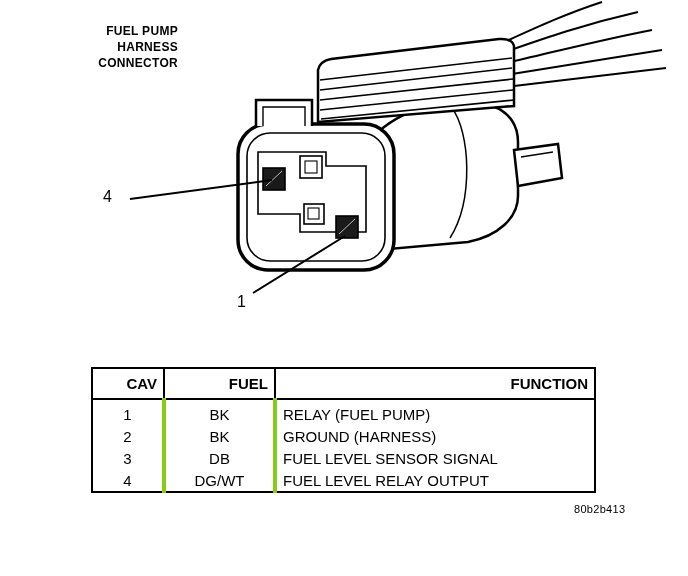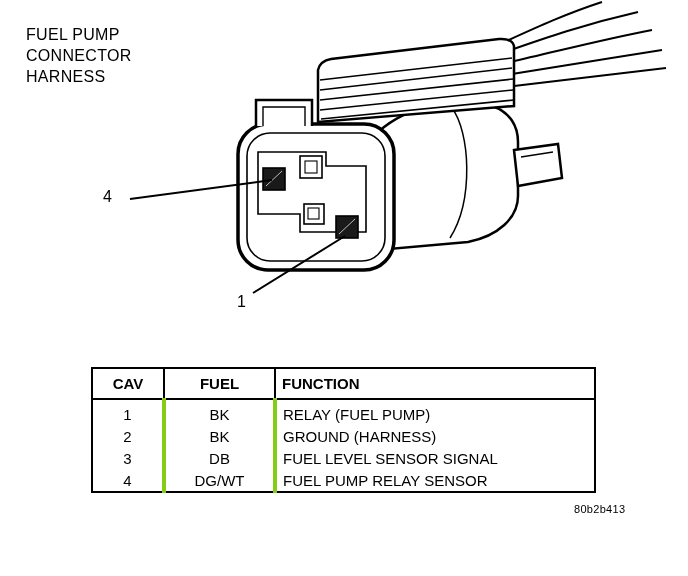--- a/index.html
+++ b/index.html
@@ -3,53 +3,53 @@
 <meta charset="utf-8">
 <style>
   html,body{margin:0;padding:0}
   body{
     width:688px;height:576px;position:relative;overflow:hidden;
     background:#ffffff;color:#000;
     font-family:"Liberation Sans", sans-serif;
   }
   .title{
     position:absolute;left:26px;top:24px;width:152px;
-    text-align:left;font-weight:normal;font-size:16px;line-height:1.32;
+    text-align:right;font-weight:bold;font-size:12px;line-height:1.32;
     letter-spacing:.3px;
   }
   .drawing{position:absolute;left:0;top:0;width:688px;height:360px}
   .callout{position:absolute;font-size:16px;font-weight:normal}
   .callout-4{left:103px;top:188px}
   .callout-1{left:237px;top:293px}
   table.pinout{
     position:absolute;left:91px;top:367px;width:461px;
     border-collapse:collapse;table-layout:fixed;
     border:2px solid #000;font-size:15px;
   }
   .pinout th{
     border-left:2px solid #000;border-bottom:2px solid #000;
-    font-weight:bold;height:27px;padding:1px 6px;
+    font-weight:bold;height:27px;padding:1px 6px;text-align:right;
   }
   .pinout td{
     border-left:4px solid #84cc16;height:22px;padding:0 6px;
   }
   .pinout th:first-child,.pinout td:first-child{border-left:none}
   .col-cav{width:58px;text-align:center}
   .col-color{width:97px;text-align:center}
   .col-function{width:306px;text-align:left}
   .pinout tbody tr:first-child td{padding-top:3px}
   .figcode{position:absolute;left:574px;top:503px;font-size:11px;letter-spacing:.3px}
 </style>
 </head>
 <body>
 
 <div class="title">
   <div>FUEL PUMP</div>
+  <div>HARNESS</div>
   <div>CONNECTOR</div>
-  <div>HARNESS</div>
 </div>
 
 <svg class="drawing" viewBox="0 0 688 360" aria-hidden="true">
 
   <g stroke="#000" stroke-width="2" fill="none">
     <path d="M500 44 C535 28, 565 14, 602 2"></path>
     <path d="M505 52 C545 38, 585 24, 638 12"></path>
     <path d="M510 62 C555 52, 600 40, 652 30"></path>
     <path d="M512 74 C560 66, 612 58, 662 50"></path>
     <path d="M514 86 C562 80, 616 74, 666 68"></path>
@@ -127,18 +127,18 @@
         <td class="col-function">GROUND (HARNESS)</td>
       </tr>
       <tr>
         <td class="col-cav">3</td>
         <td class="col-color">DB</td>
         <td class="col-function">FUEL LEVEL SENSOR SIGNAL</td>
       </tr>
       <tr>
         <td class="col-cav">4</td>
         <td class="col-color">DG/WT</td>
-        <td class="col-function">FUEL PUMP RELAY SENSOR</td>
+        <td class="col-function">FUEL LEVEL RELAY OUTPUT</td>
       </tr>
     </tbody>
 </table>
 
 <div class="figcode">80b2b413</div>
 
 </body></html>

